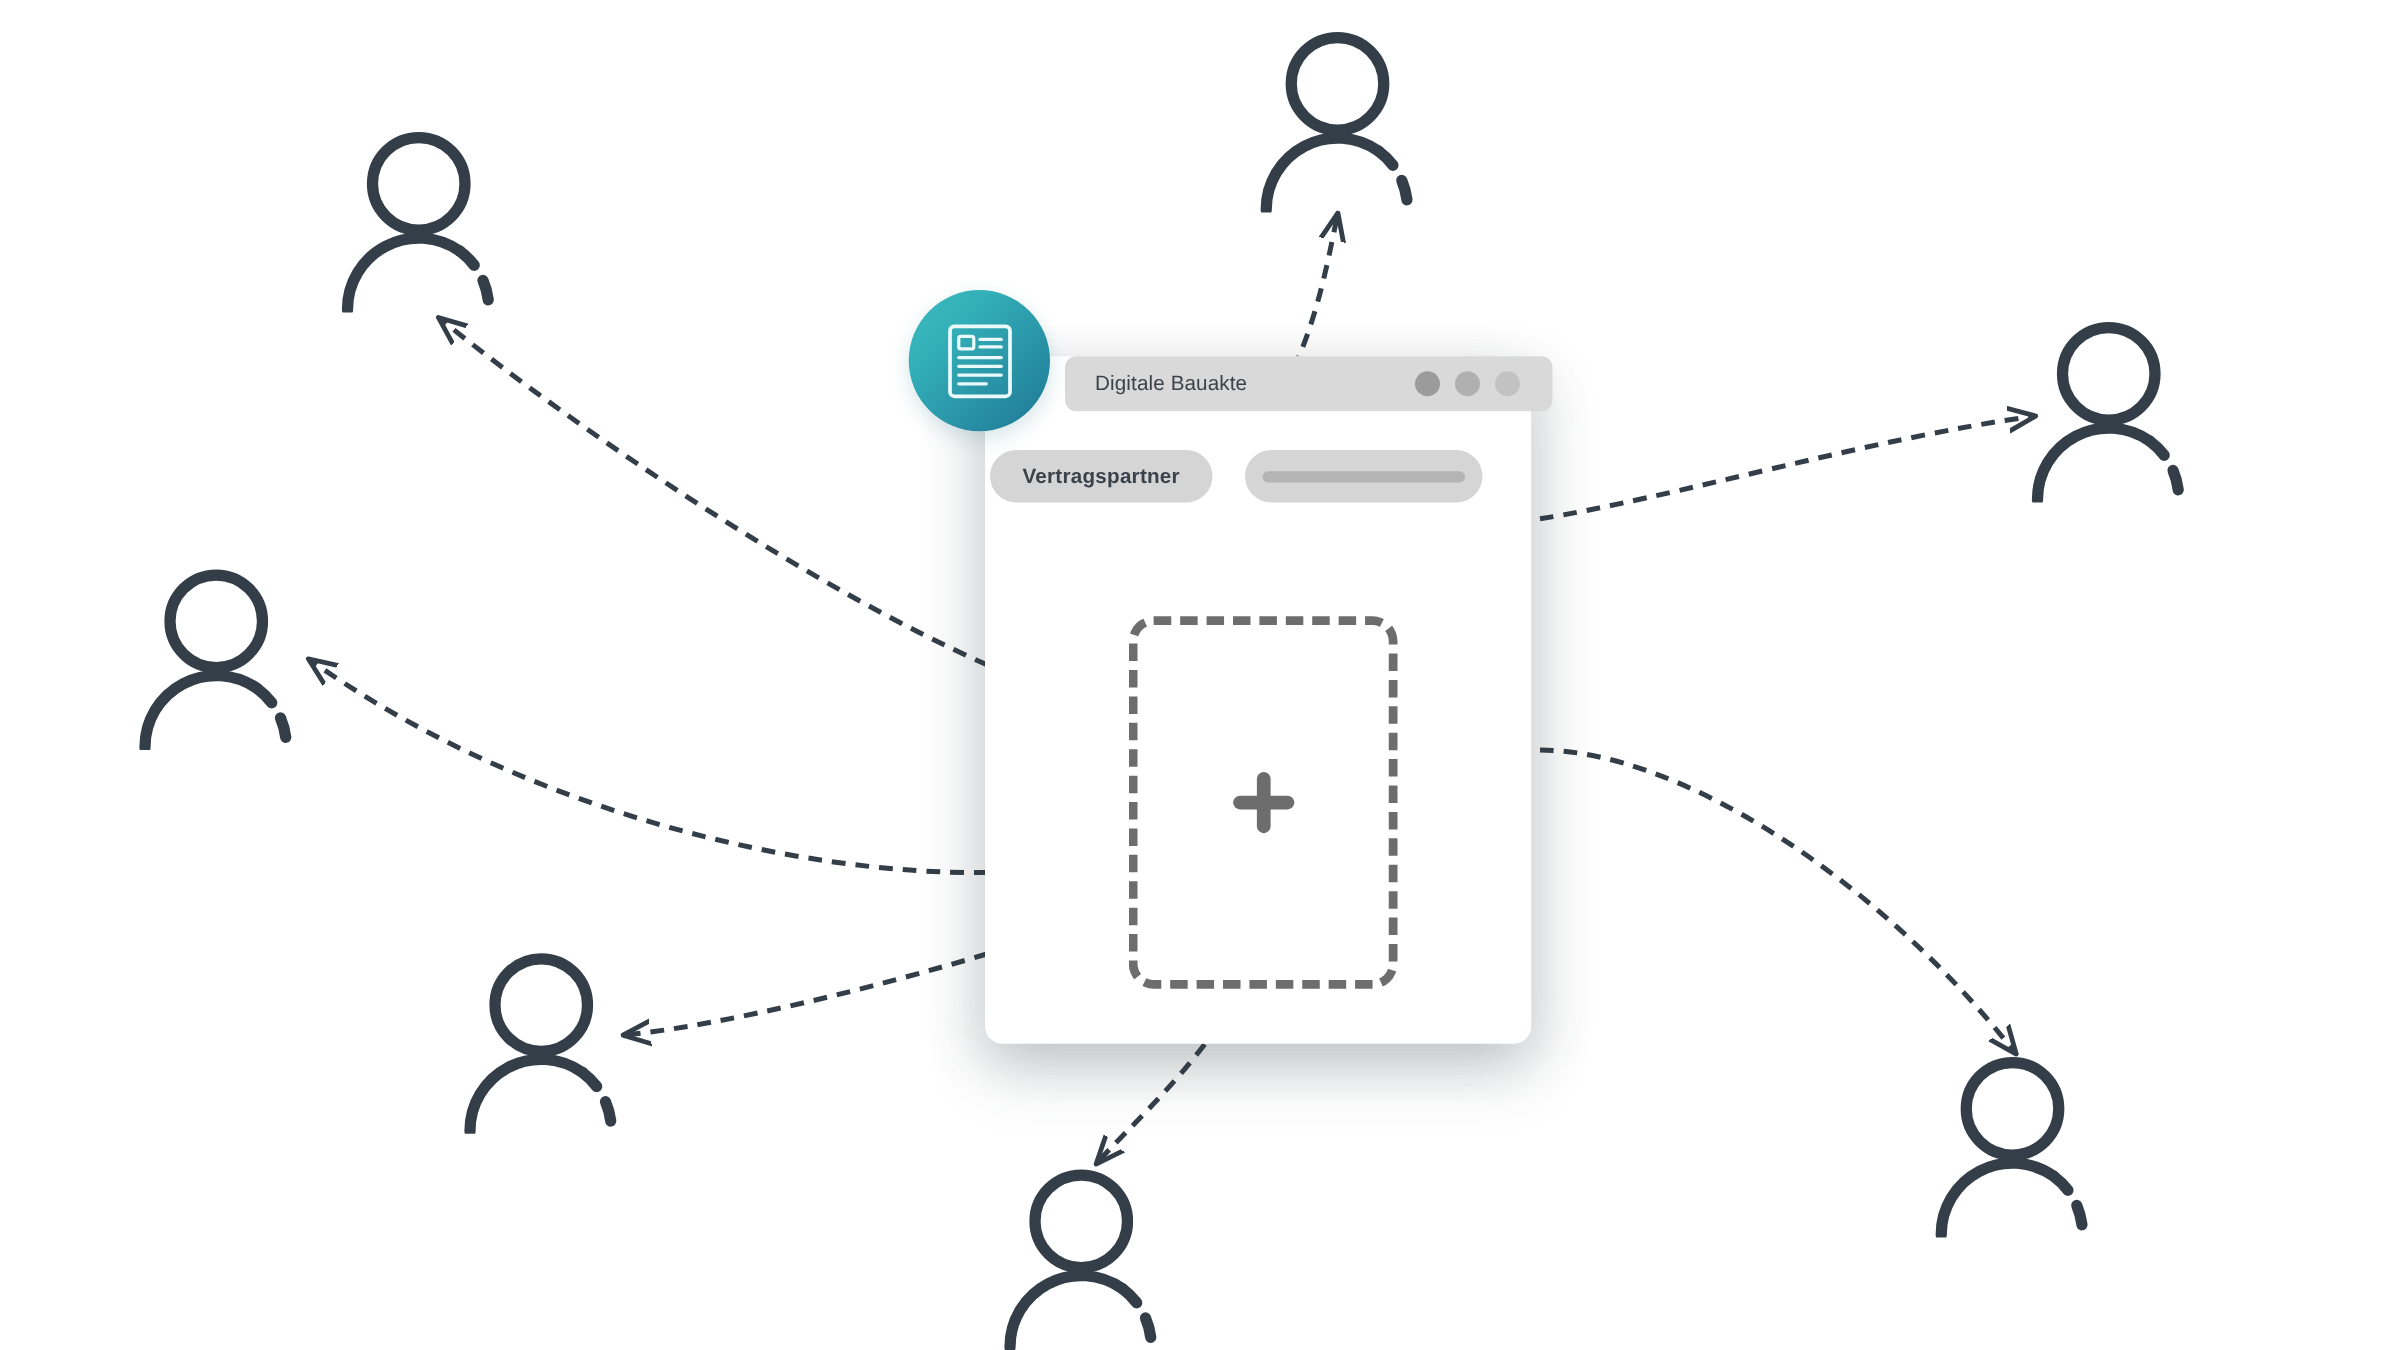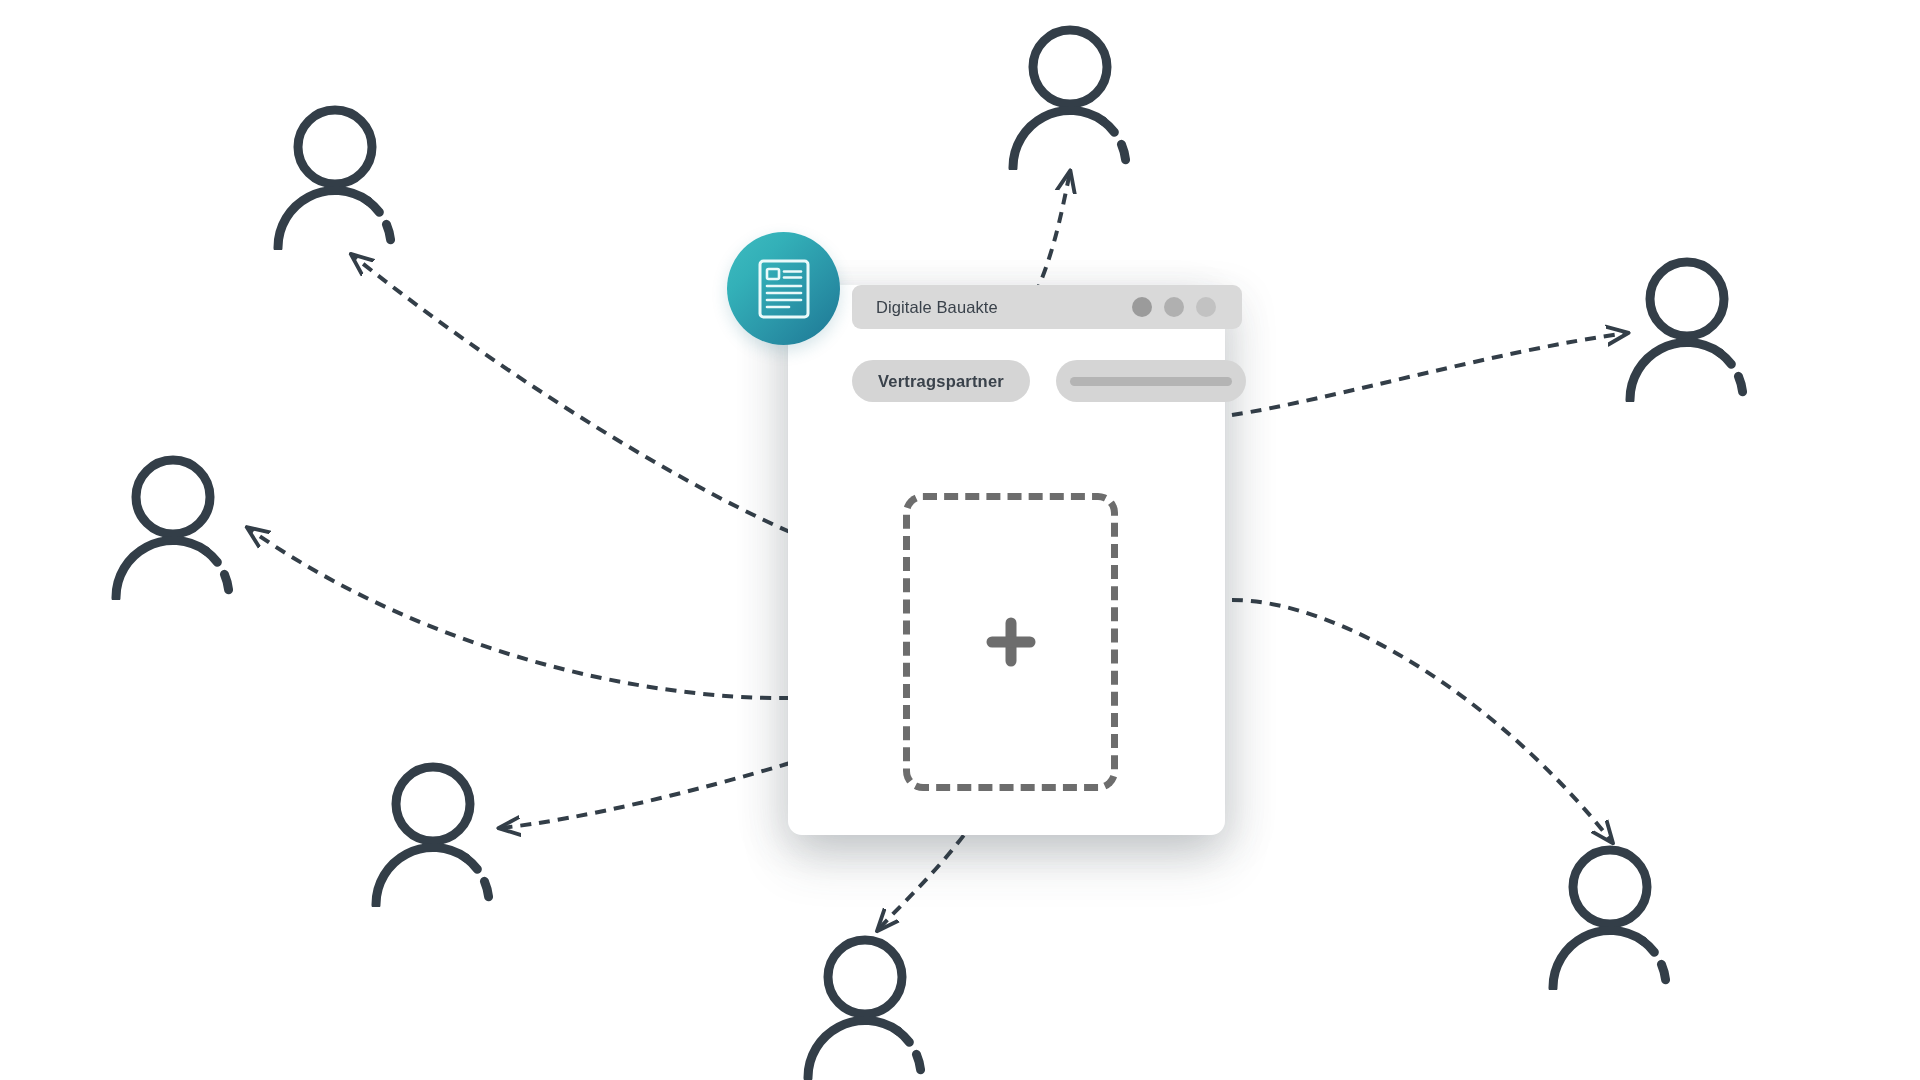--- a/index.html
+++ b/index.html
@@ -103,21 +103,21 @@
     background: linear-gradient(135deg, #3ebcc0 0%, #33b0b8 28%, #2a95a8 62%, #1d7694 100%);
     display: flex;
     align-items: center;
     justify-content: center;
     box-shadow: 0 6px 16px rgba(30,110,135,0.18);
   }
 
   
   #card-body {
     position: absolute;
-    left: 852px;
+    left: 792px;
     top: 360px;
     width: 395px;
   }
 
   .pill-row {
     display: flex;
     align-items: center;
     gap: 26px;
     margin-bottom: 17px;
   }

